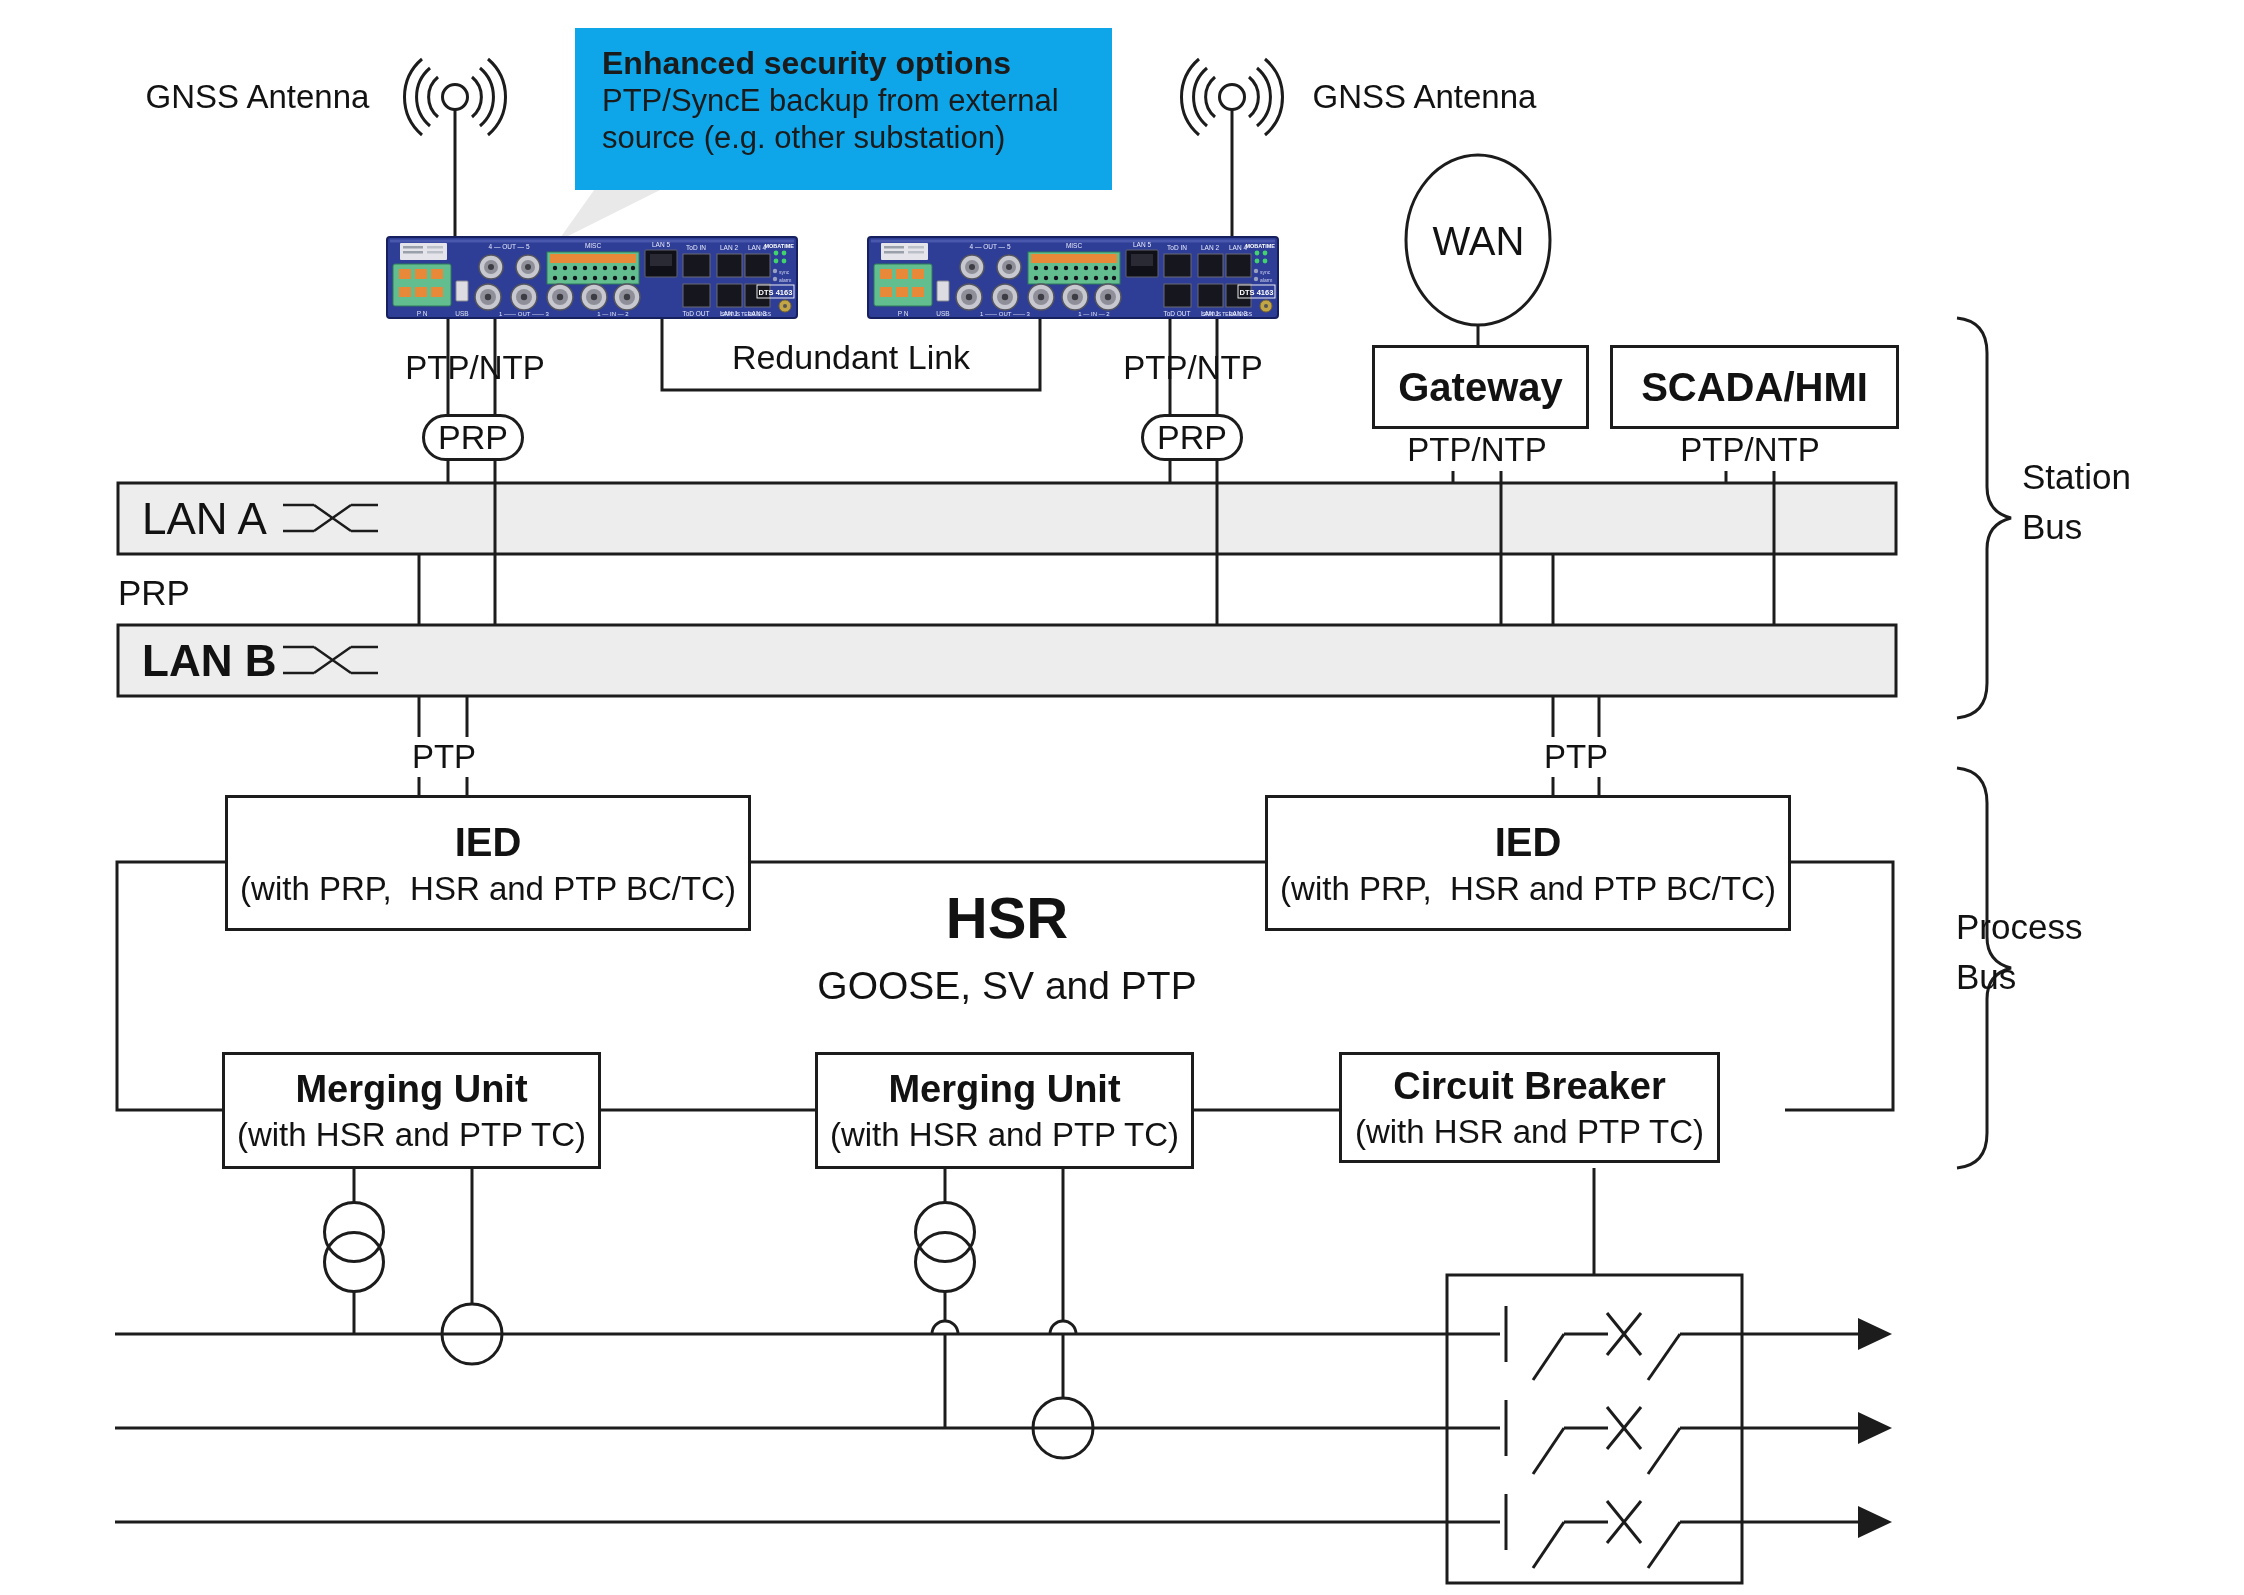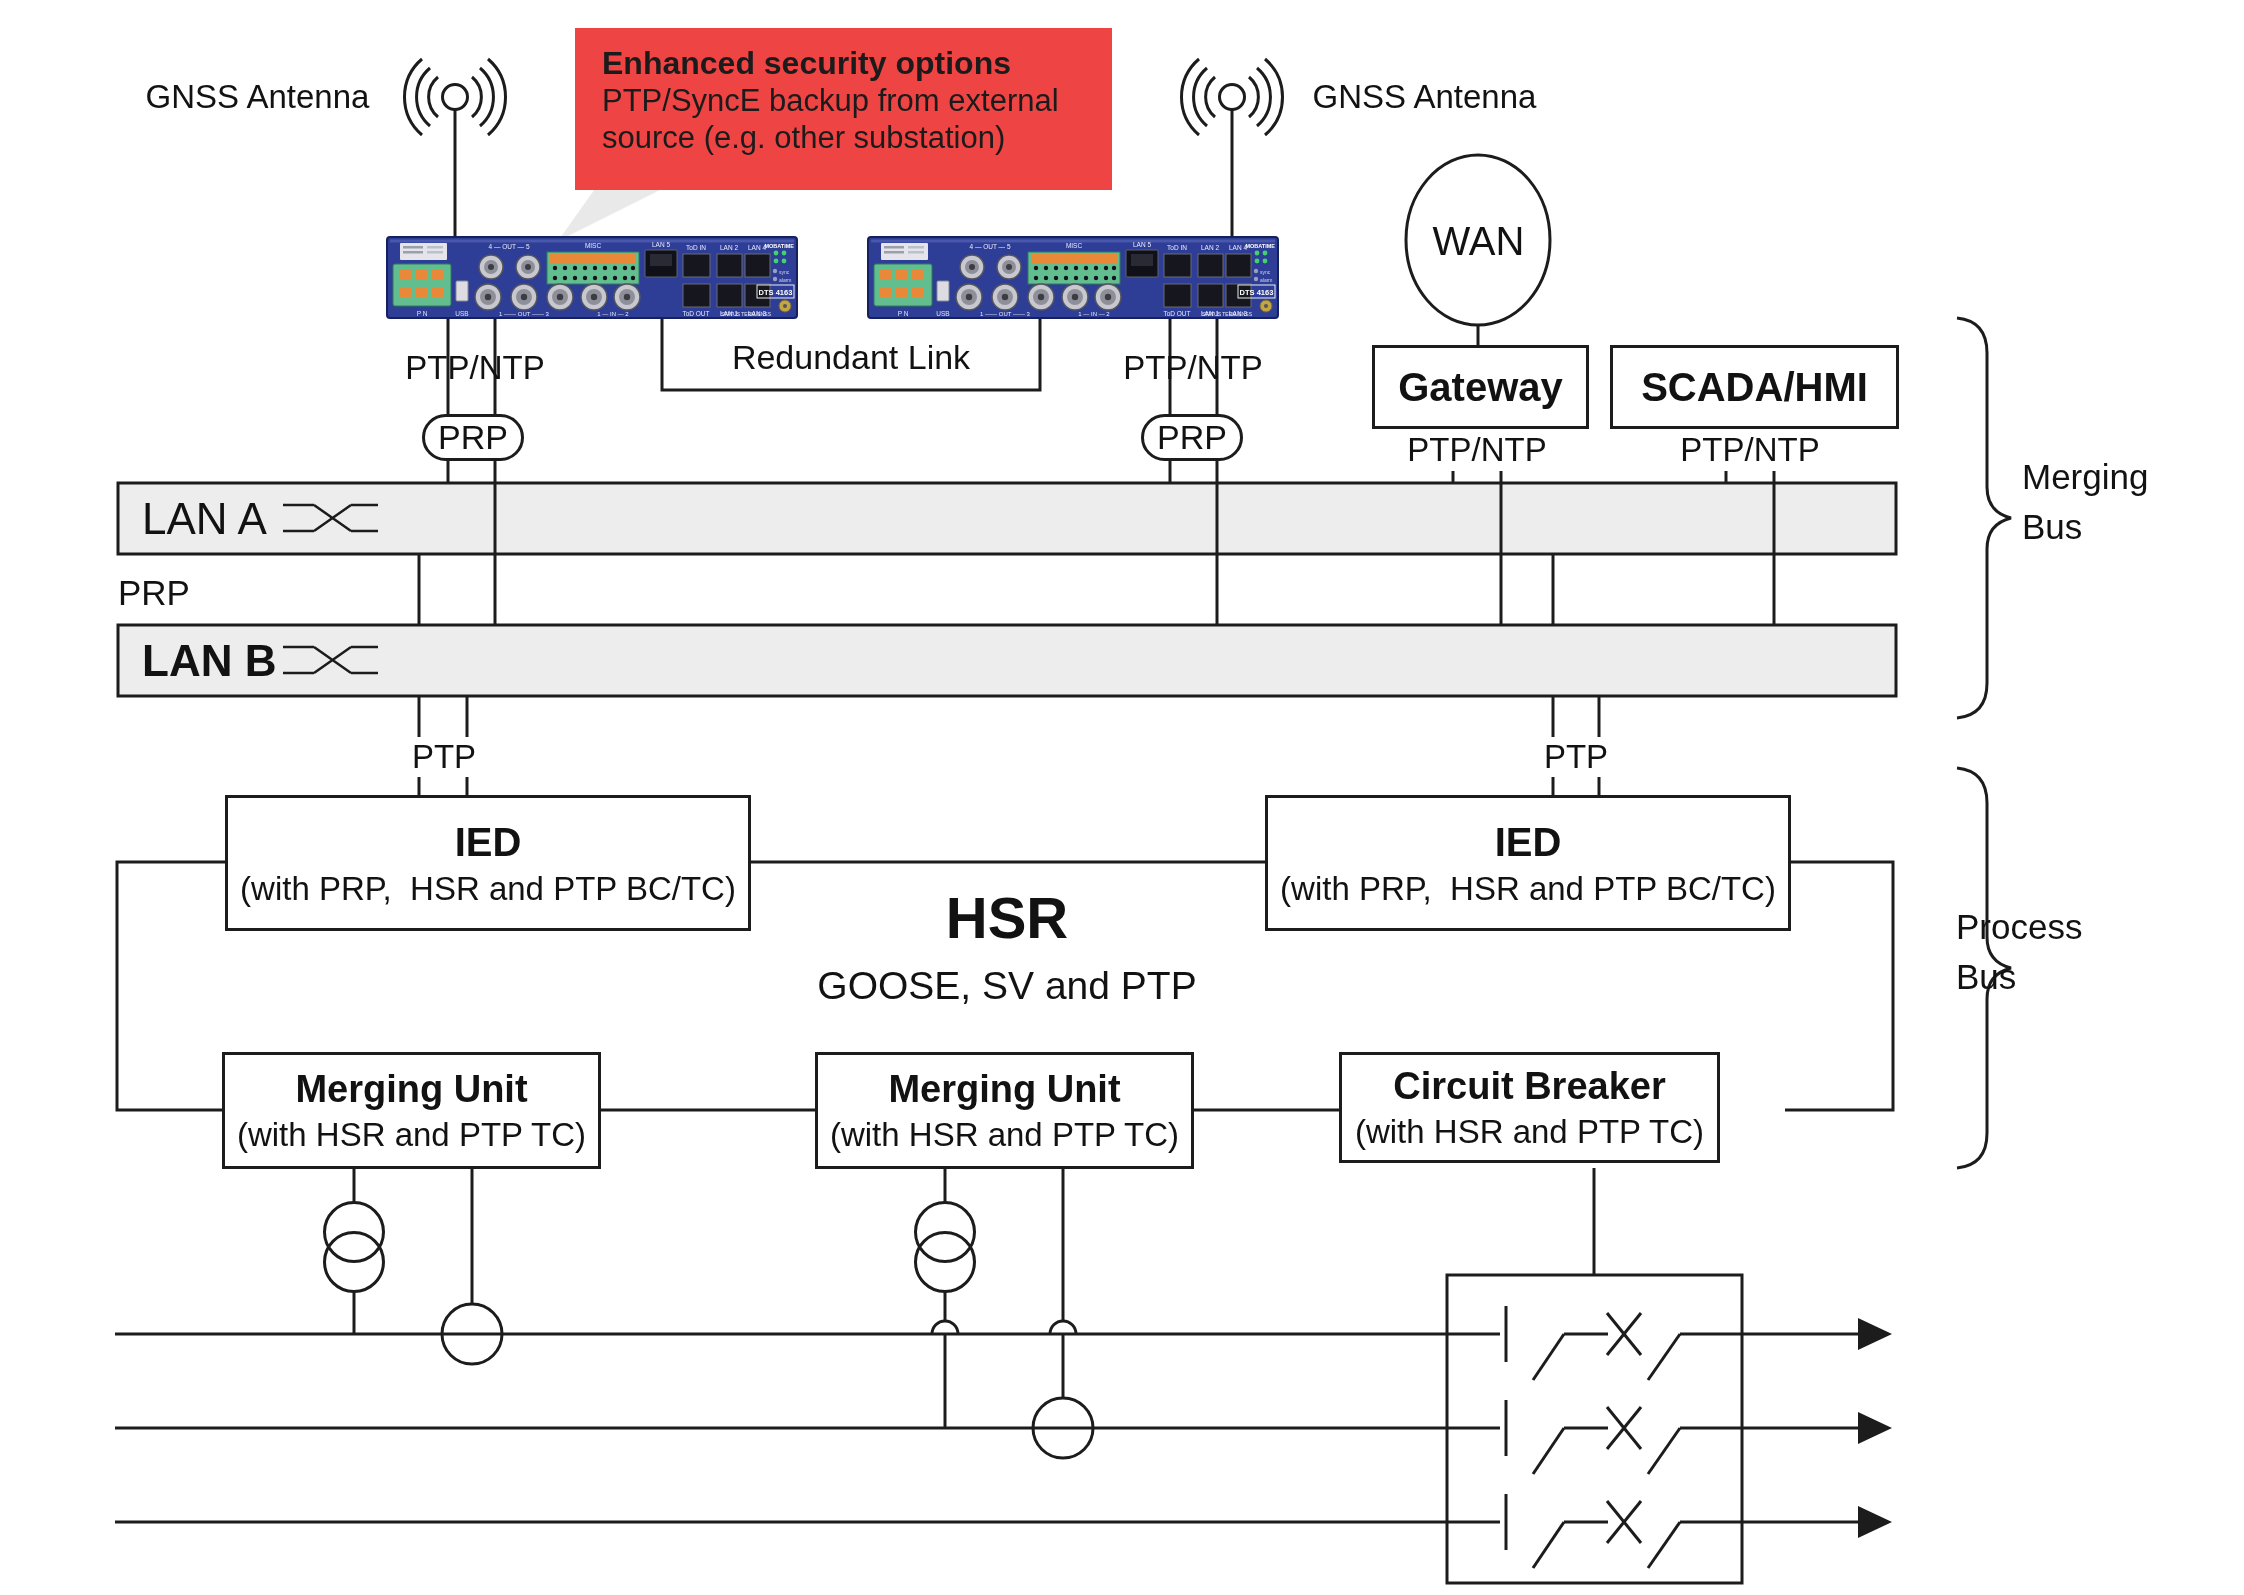--- a/index.html
+++ b/index.html
@@ -9,21 +9,21 @@
   .lbl{position:absolute;display:flex;align-items:center;justify-content:center;
        text-align:center;white-space:pre;color:#121212}
   .bg{background:#fff}
   .left{justify-content:flex-start;text-align:left}
   .box{position:absolute;box-sizing:border-box;background:#fff;border:3px solid #1c1c1c;
        display:flex;flex-direction:column;align-items:center;justify-content:center;text-align:center}
   .box .t{font-weight:bold;line-height:1.15}
   .box .s{white-space:pre;margin-top:6px;line-height:1.1}
   .pill{position:absolute;box-sizing:border-box;background:#fff;border:3px solid #1c1c1c;
         border-radius:26px;display:flex;align-items:center;justify-content:center;font-size:34px}
-  .callout{position:absolute;left:575px;top:28px;width:537px;height:162px;background:#ef4444;
+  .callout{position:absolute;left:575px;top:28px;width:537px;height:162px;background:#0ea5e9;
            padding:17px 0 0 27px;box-sizing:border-box;font-size:31px;line-height:37px;color:#1b1b1b}
   .callout .t{font-weight:bold;font-size:32px}
   .buslbl{position:absolute;font-size:35px;line-height:50px;color:#121212}
 </style>
 </head>
 <body>
 
 <div class="canvas">
 
 <svg class="art" width="2244" height="1595" viewBox="0 0 2244 1595">
@@ -320,21 +320,21 @@
 <div class="box" style="left:815px;top:1052px;width:379px;height:117px">
   <div class="t" style="font-size:38px">Merging Unit</div>
   <div class="s" style="font-size:33px">(with HSR and PTP TC)</div>
 </div>
 <div class="box" style="left:1339px;top:1052px;width:381px;height:111px">
   <div class="t" style="font-size:38px">Circuit Breaker</div>
   <div class="s" style="font-size:33px">(with HSR and PTP TC)</div>
 </div>
 
 <div class="buslbl" style="left:2022px;top:452px">
-  <div>Merging</div>
+  <div>Station</div>
   <div>Bus</div>
 </div>
 <div class="buslbl" style="left:1956px;top:902px">
   <div>Process</div>
   <div>Bus</div>
 </div>
 
 </div>
 
 </body></html>

